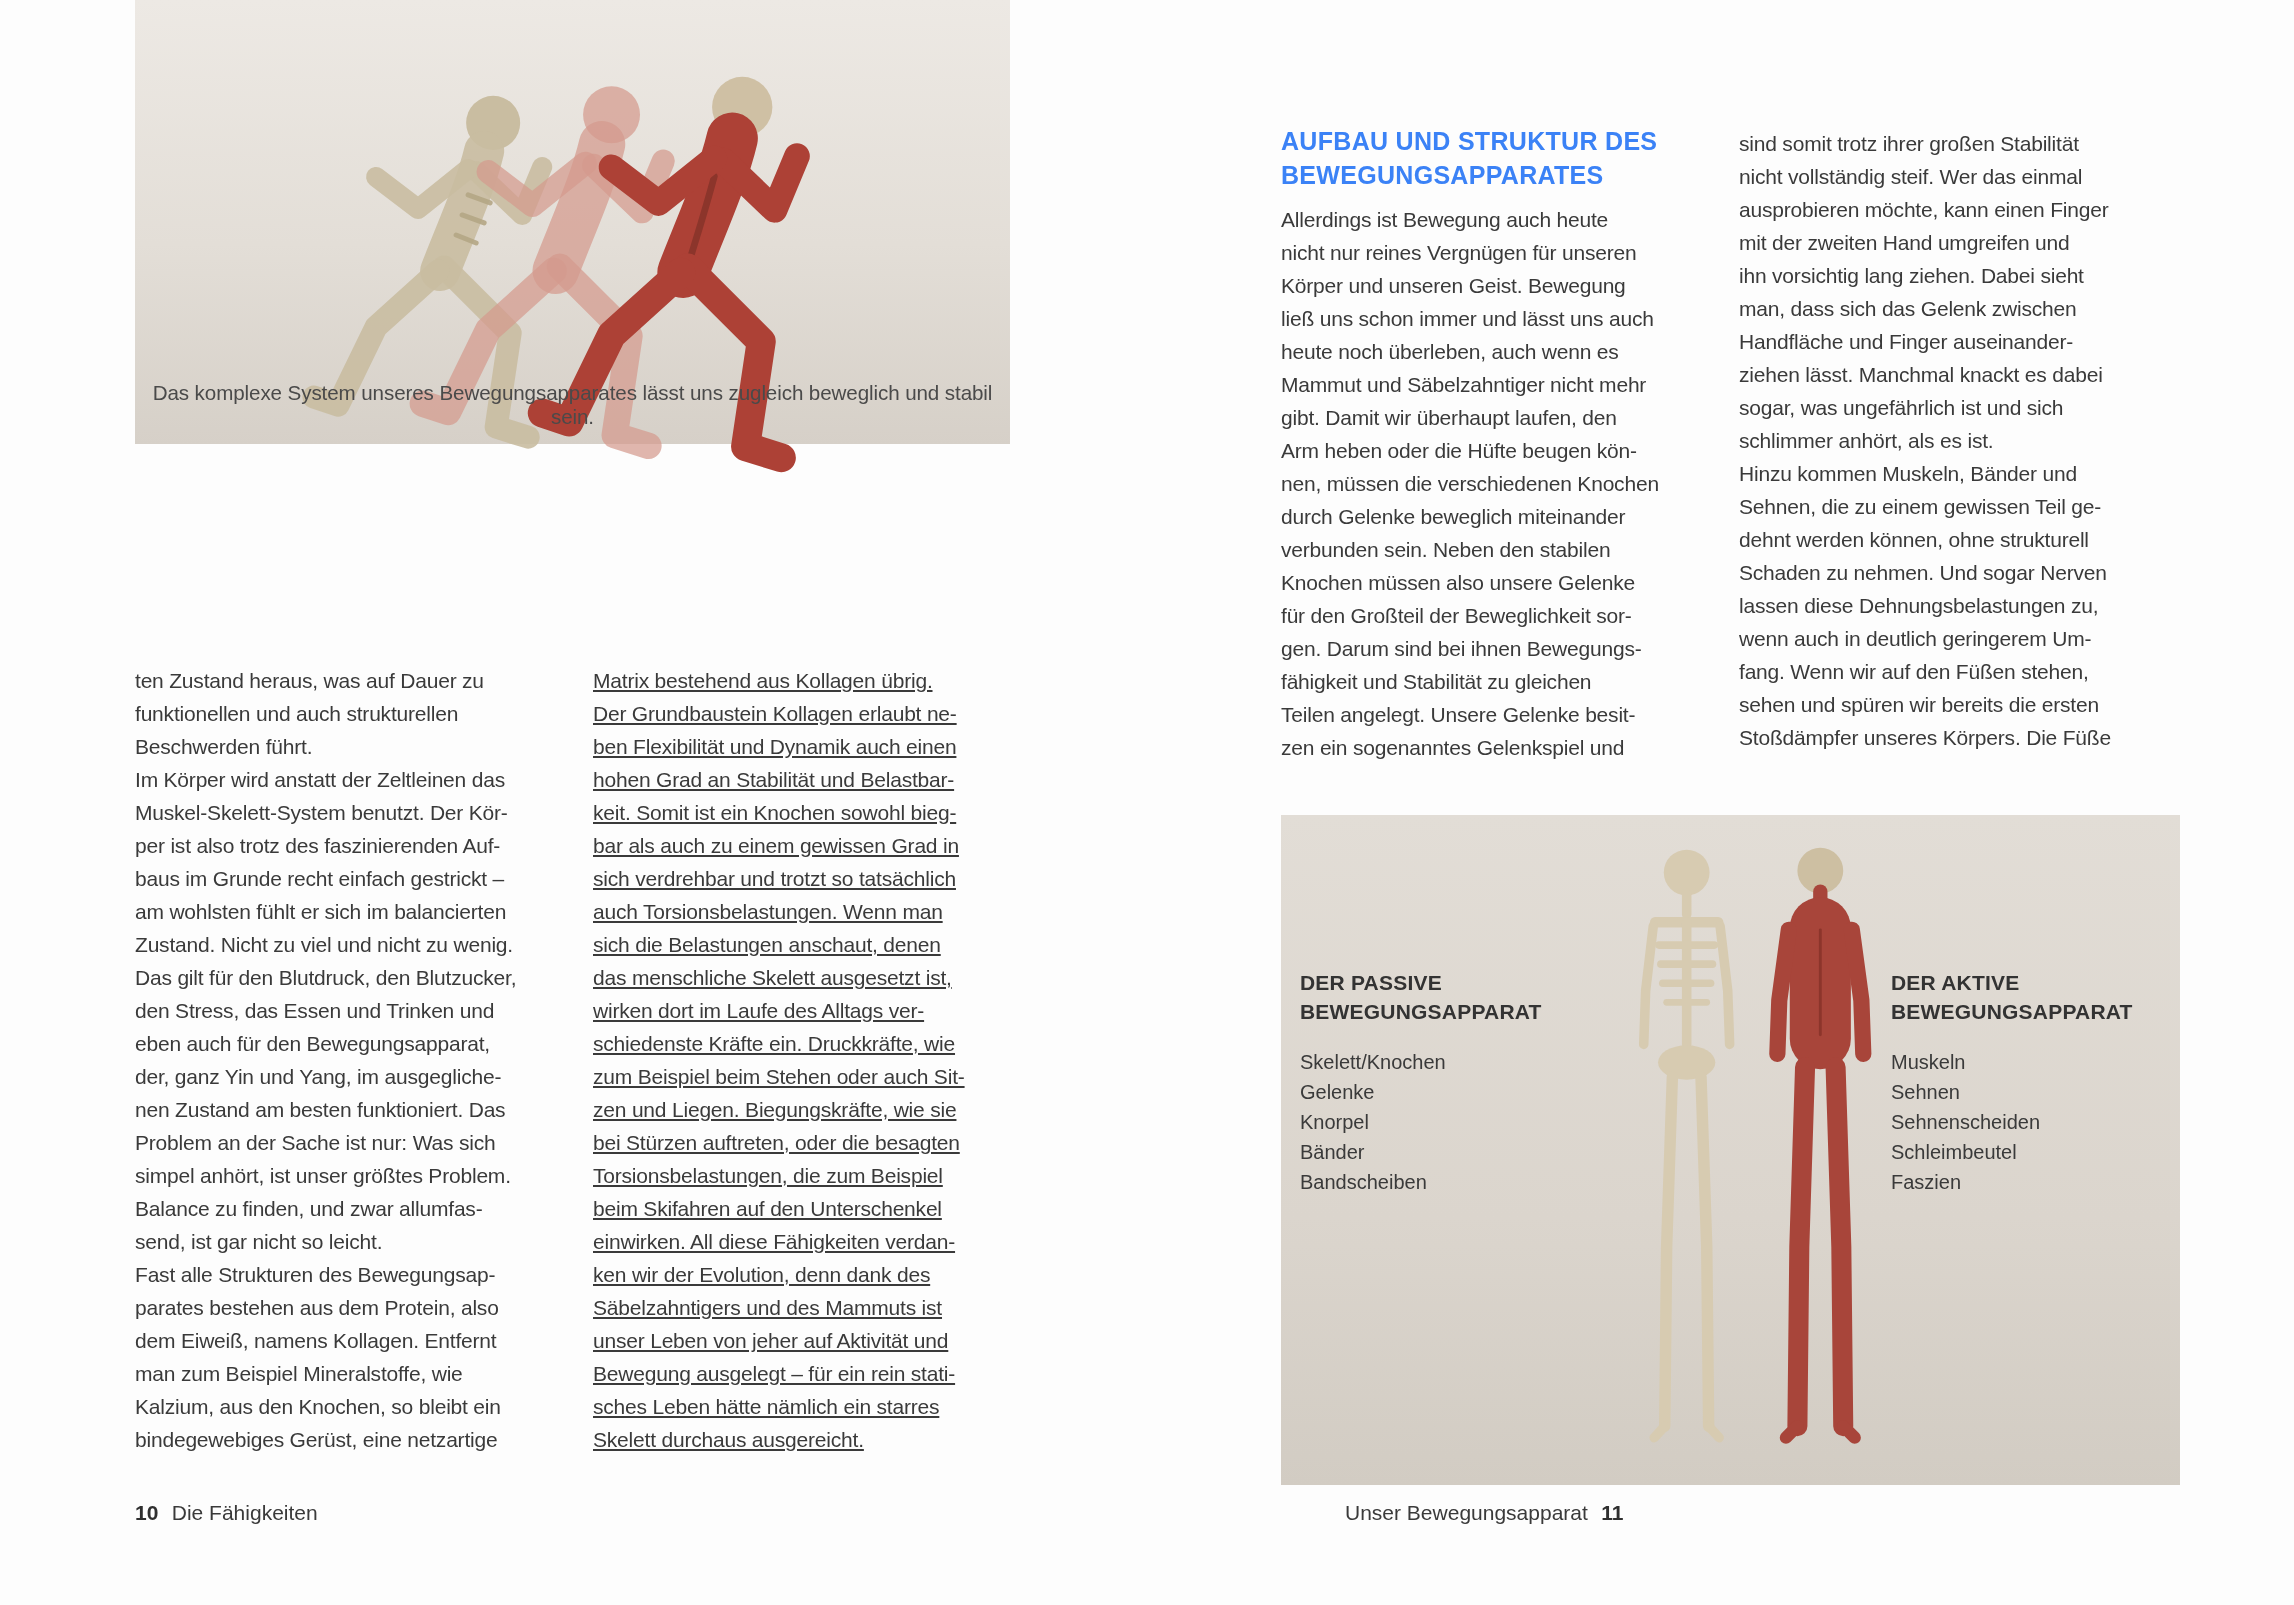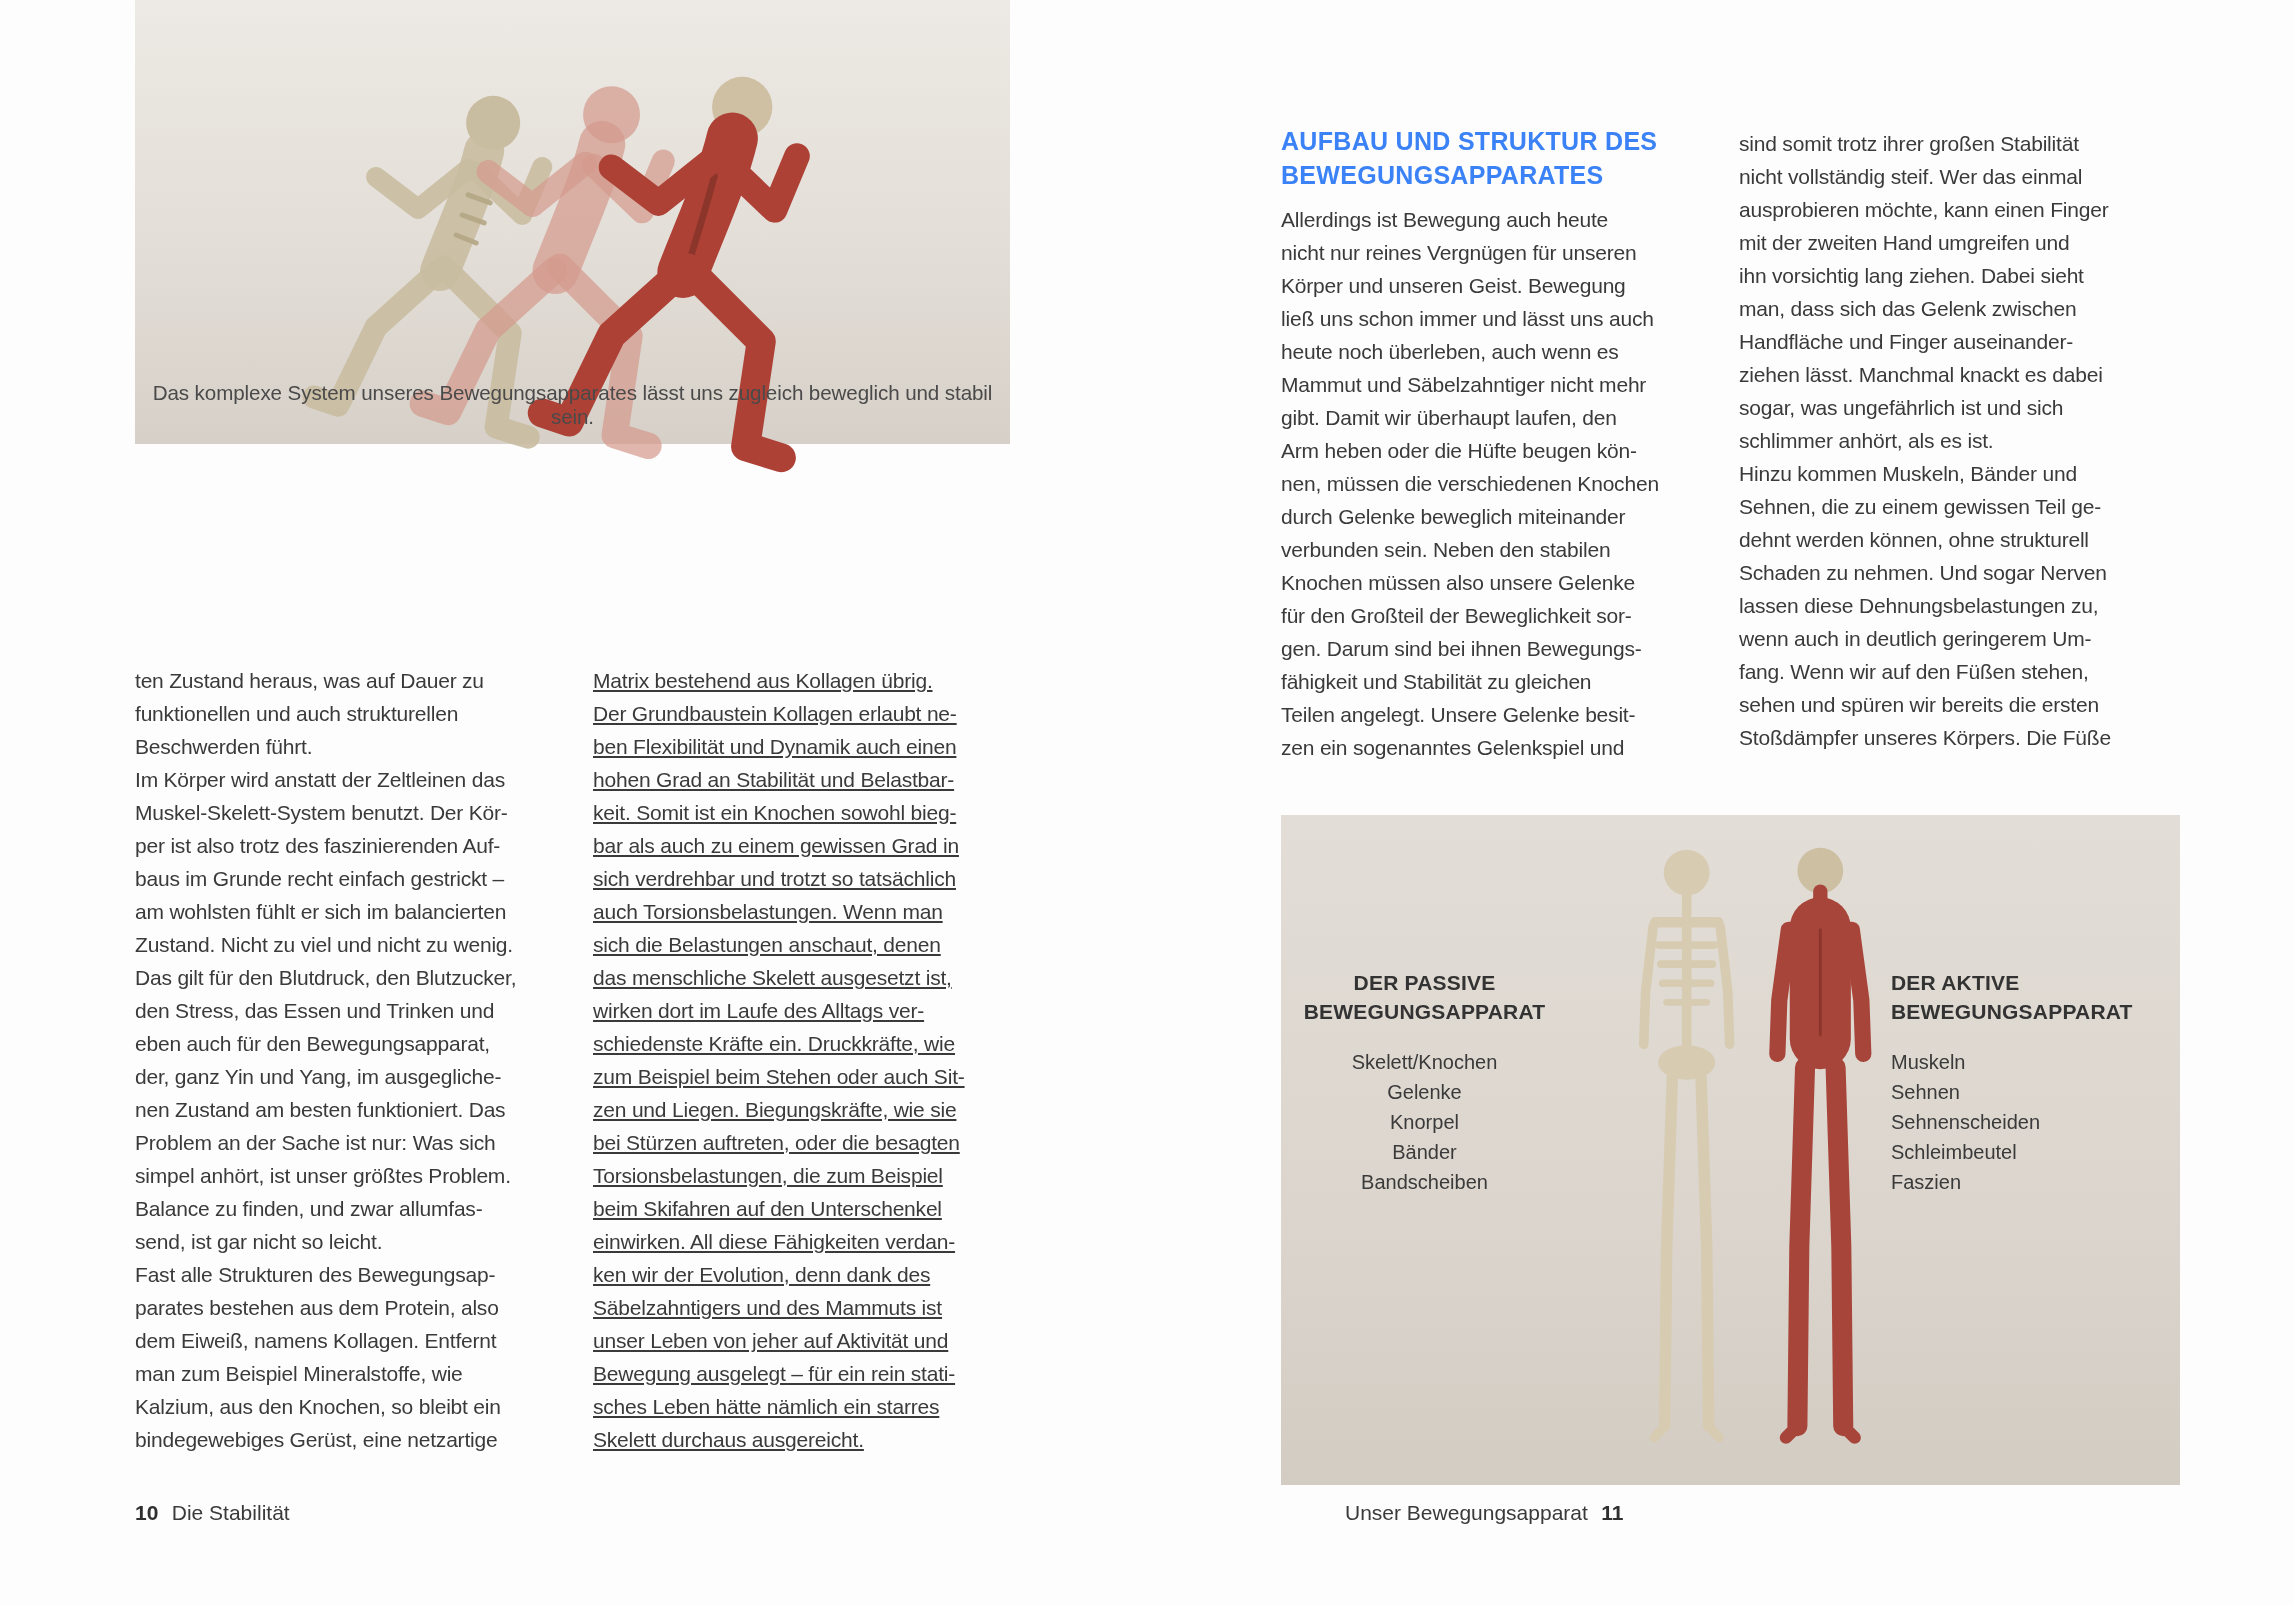--- a/index.html
+++ b/index.html
@@ -40,21 +40,21 @@
   .panel{
     position:absolute;left:1281px;top:815px;width:899px;height:670px;
     background:linear-gradient(180deg,#e2ddd6 0%,#dbd5cd 60%,#d2ccc3 100%);
   }
   .panel-group{position:absolute;top:153px;}
   .panel-group .ptitle{
     font-weight:bold;font-size:21px;line-height:29px;color:#333333;
     letter-spacing:0.2px;white-space:pre-line;margin:0 0 21px 0;
   }
   .panel-group .pitem{font-size:20px;line-height:30px;color:#3a3a3a;}
-  .pg-passive{left:19px;width:249px;text-align:center;}
+  .pg-passive{left:19px;width:249px;text-align:left;}
   .pg-aktive{left:610px;width:268px;text-align:left;}
   .panel svg{position:absolute;left:315px;top:21px;}
 </style>
 </head>
 <body>
 
 <div class="canvas">
 
   <figure class="hero">
     <svg width="554" height="459" viewBox="0 0 620 480">
@@ -134,21 +134,21 @@
 beim Skifahren auf den Unterschenkel
 einwirken. All diese Fähigkeiten verdan-
 ken wir der Evolution, denn dank des
 Säbelzahntigers und des Mammuts ist
 unser Leben von jeher auf Aktivität und
 Bewegung ausgelegt – für ein rein stati-
 sches Leben hätte nämlich ein starres
 Skelett durchaus ausgereicht.</div>
 
   <footer class="foot foot-left">
-    <span class="pagenum">10</span><span>Die Stabilität</span>
+    <span class="pagenum">10</span><span>Die Fähigkeiten</span>
   </footer>
 
   <h2 class="heading">AUFBAU UND STRUKTUR DES
 BEWEGUNGSAPPARATES</h2>
 
   <div class="bodytext col-c">Allerdings ist Bewegung auch heute
 nicht nur reines Vergnügen für unseren
 Körper und unseren Geist. Bewegung
 ließ uns schon immer und lässt uns auch
 heute noch überleben, auch wenn es

